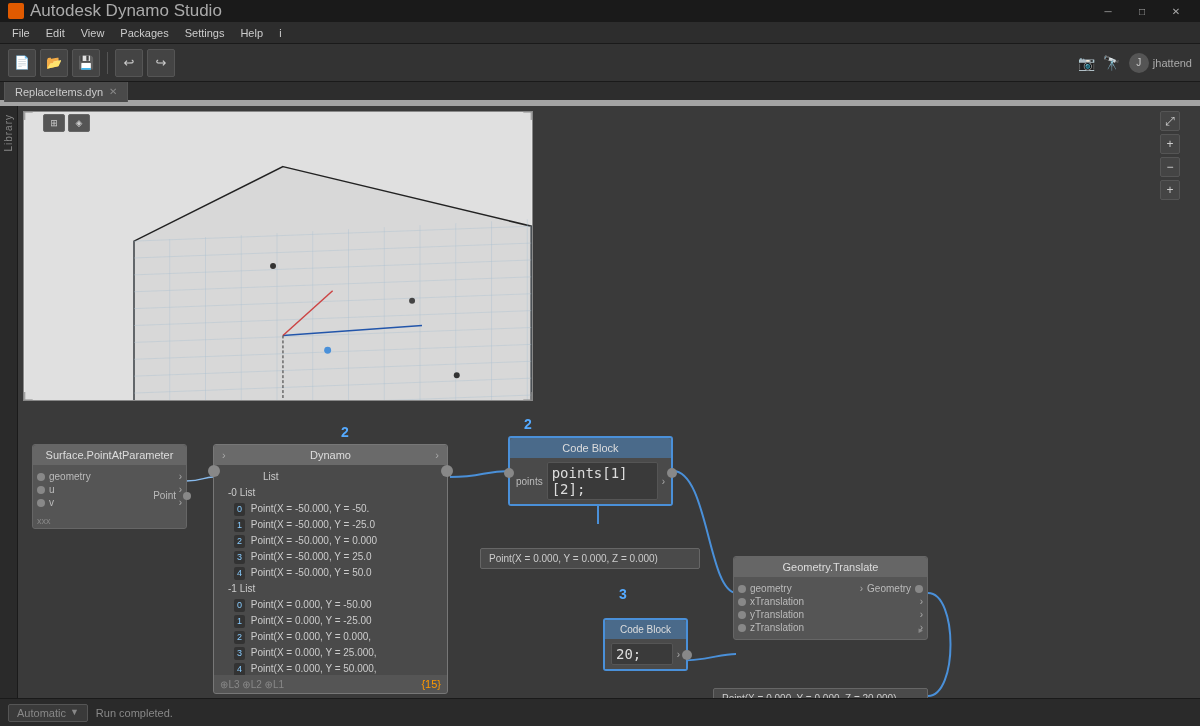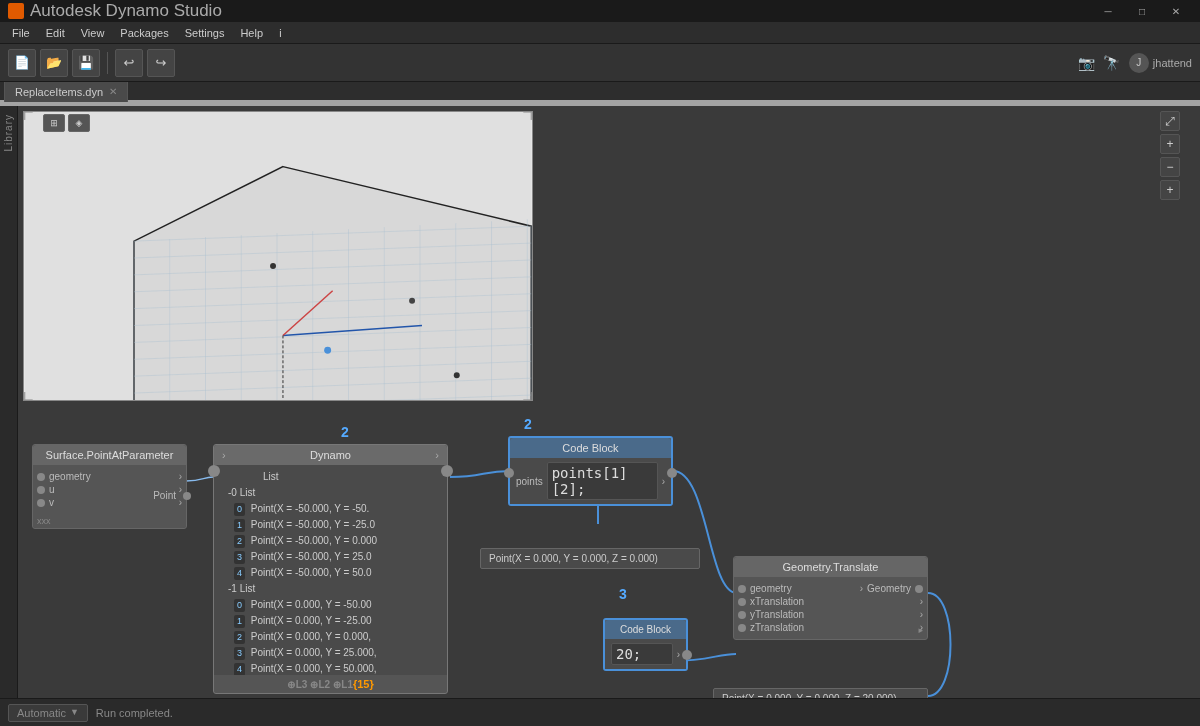--- a/index.html
+++ b/index.html
@@ -270,26 +270,25 @@
       color: #8cf;
       padding: 0 3px;
       border-radius: 2px;
       font-size: 9px;
       margin-right: 3px;
     }
     .watch-footer {
       background: #555;
       padding: 3px 6px;
       display: flex;
-      justify-content: center;
+      justify-content: space-between;
       align-items: center;
       font-size: 10px;
       color: #888;
       border-radius: 0 0 3px 3px;
-      font-weight: bold;
     }
     .watch-count {
       color: #f90;
       font-size: 11px;
     }
 
     
     #node-codeblock1 {
       left: 490px;
       top: 330px;

